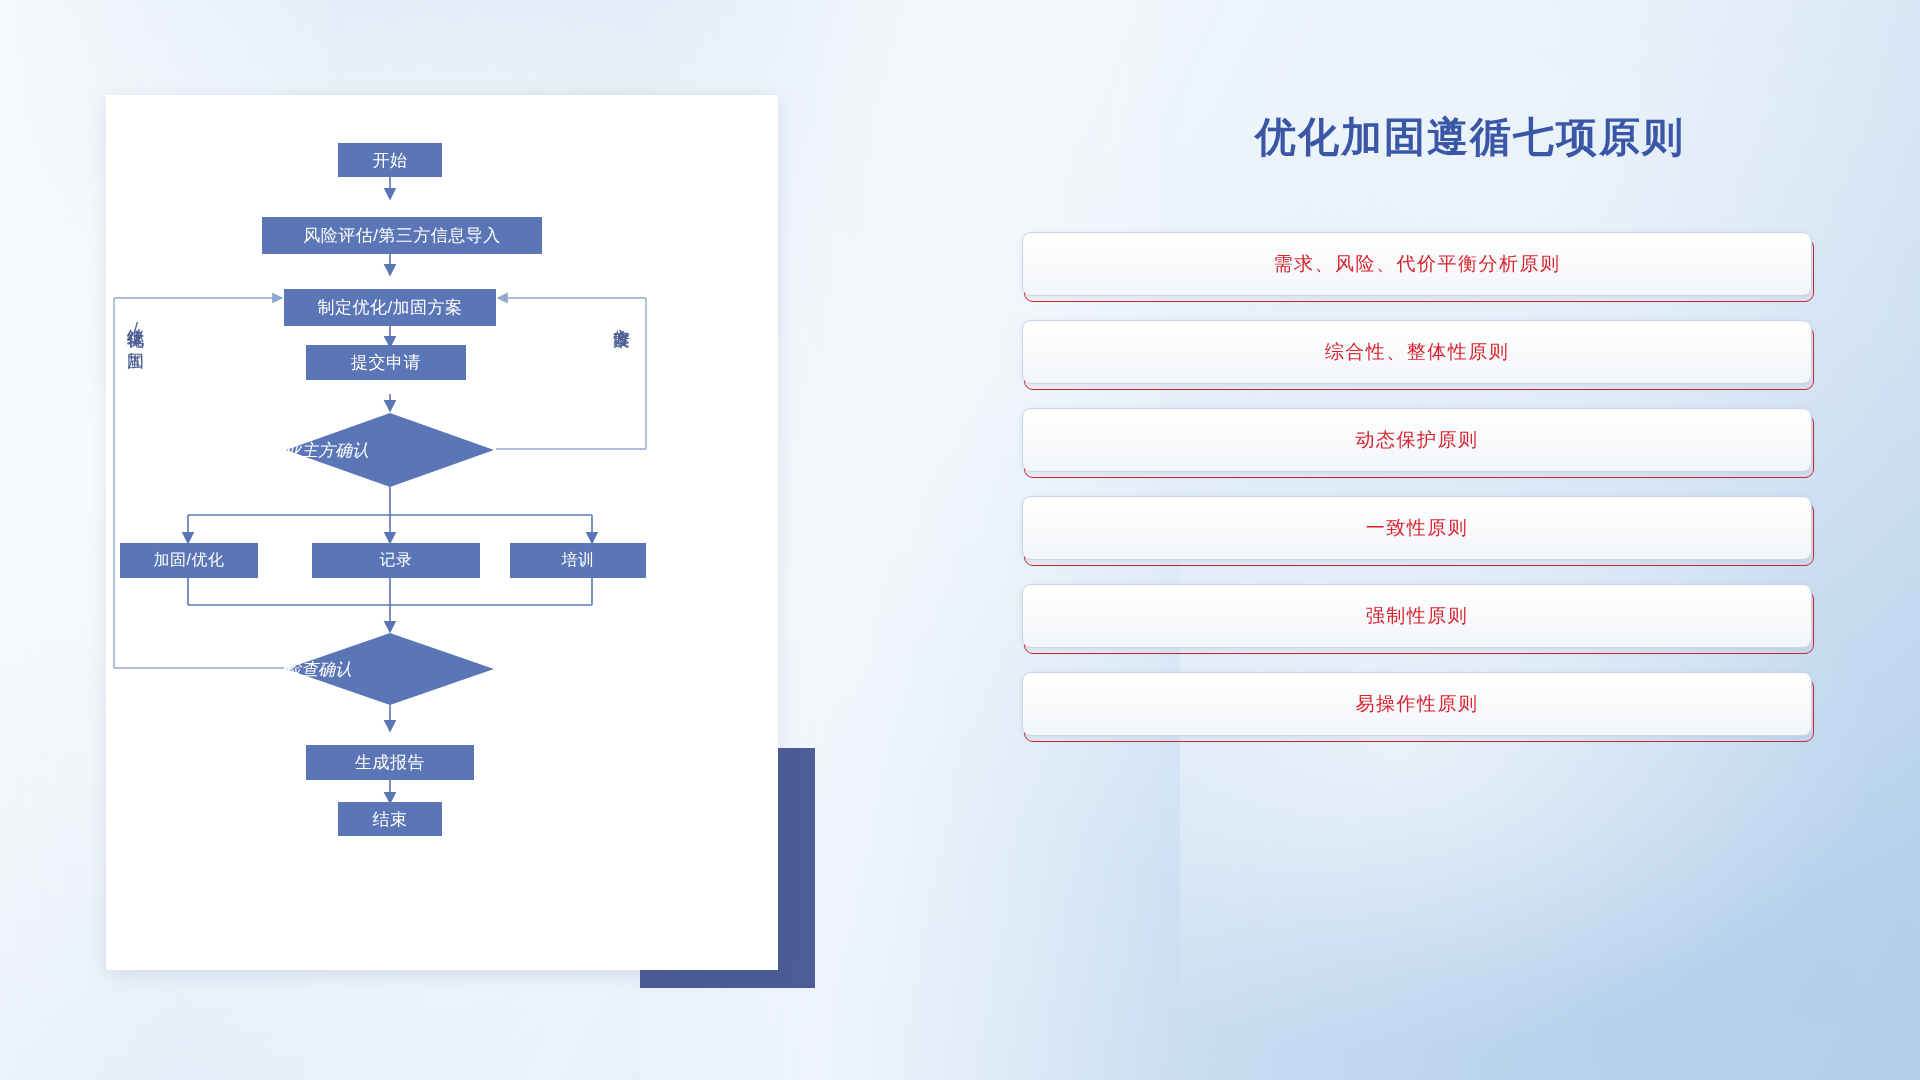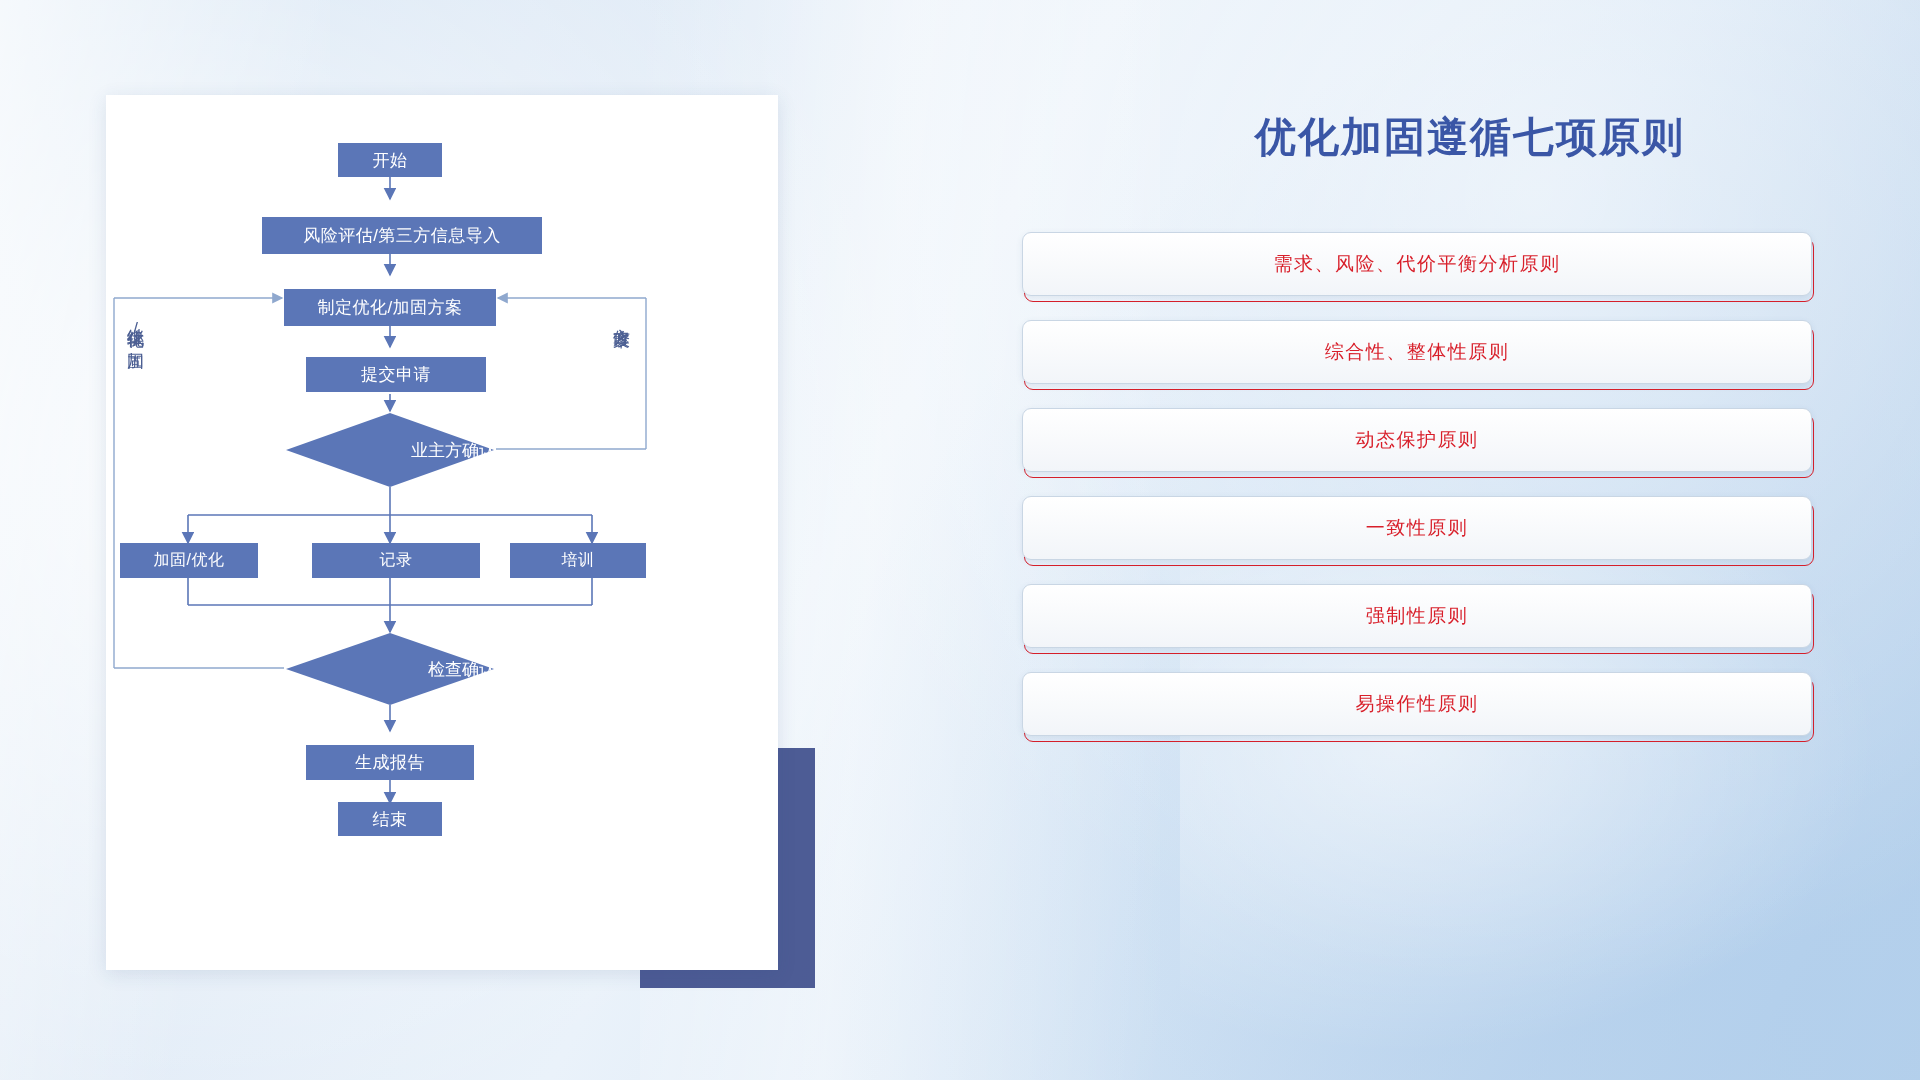--- a/index.html
+++ b/index.html
@@ -80,21 +80,22 @@
     background: #5b76b7;
     font-size: 17px;
     letter-spacing: 0.5px;
     white-space: nowrap;
   }
   .node.small { font-size: 16px; }
   .diamond-wrap {
     position: absolute;
     display: flex;
     align-items: center;
-    justify-content: flex-end;
+    justify-content: flex-start;
+    font-style: italic;
   }
   .diamond-wrap .dtext {
     position: relative;
     z-index: 2;
     color: #fff;
     font-size: 17px;
     white-space: nowrap;
   }
   .side-label {
     position: absolute;
@@ -225,21 +226,21 @@
       </div>
 
       <div class="node" style="left:156px; top:122px; width:280px; height:37px;">
         <span>风险评估/第三方信息导入</span>
       </div>
 
       <div class="node" style="left:178px; top:194px; width:212px; height:37px;">
         <span>制定优化/加固方案</span>
       </div>
 
-      <div class="node" style="left:200px; top:262px; width:180px; height:35px;">
+      <div class="node" style="left:200px; top:250px; width:160px; height:35px;">
         <span>提交申请</span>
       </div>
 
       <div class="diamond-wrap" style="left:178px; top:316px; width:212px; height:78px;">
         <svg width="212" height="78" viewBox="0 0 212 78" style="position:absolute;left:0;top:0;">
           <polygon points="106,2 210,39 106,76 2,39" fill="#5b76b7"></polygon>
         </svg>
         <span class="dtext">业主方确认</span>
       </div>
 

